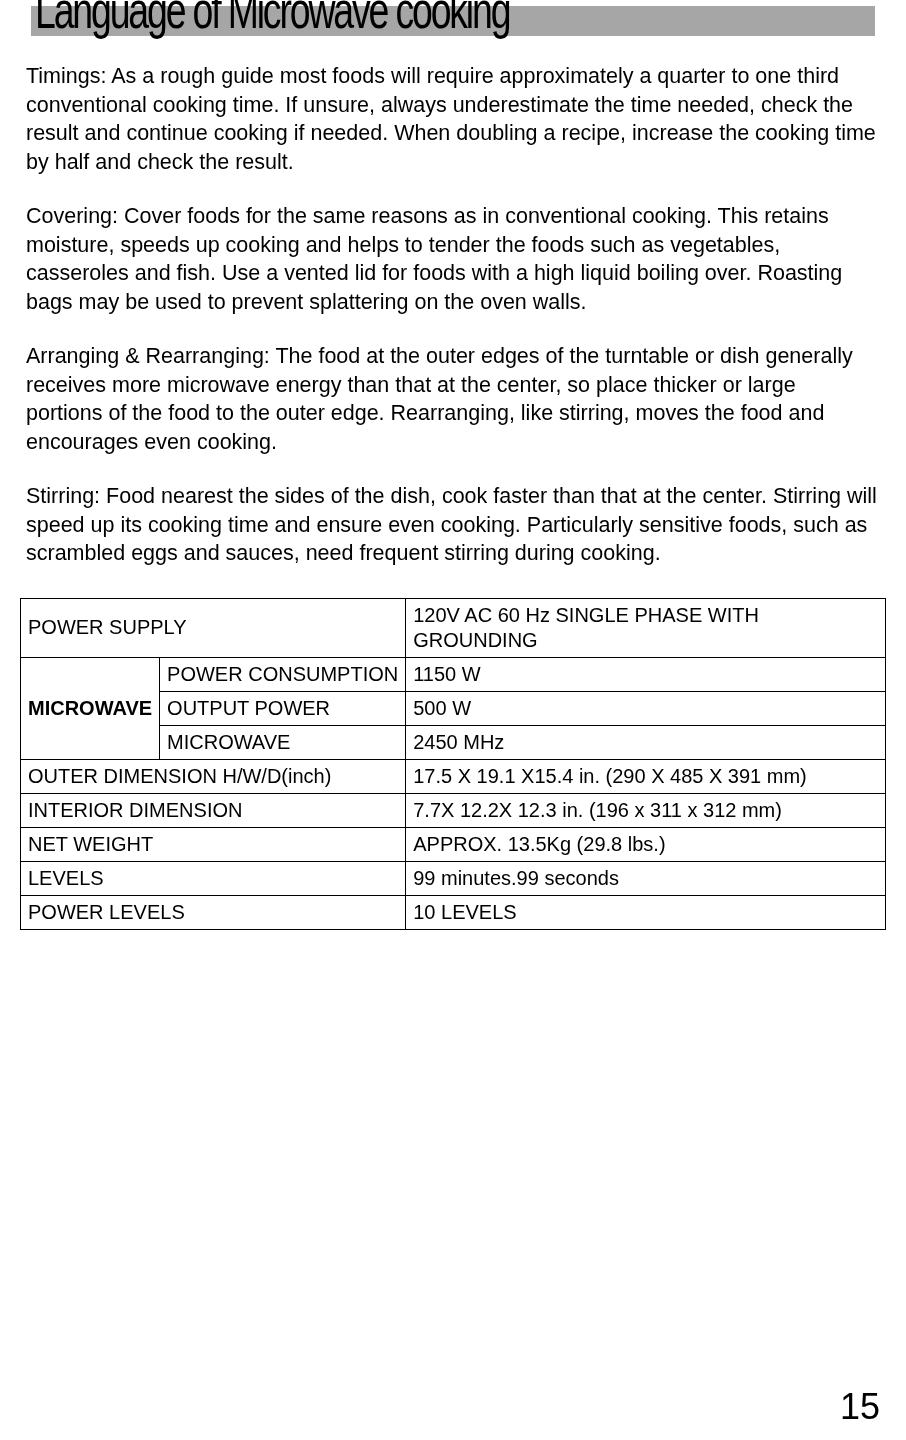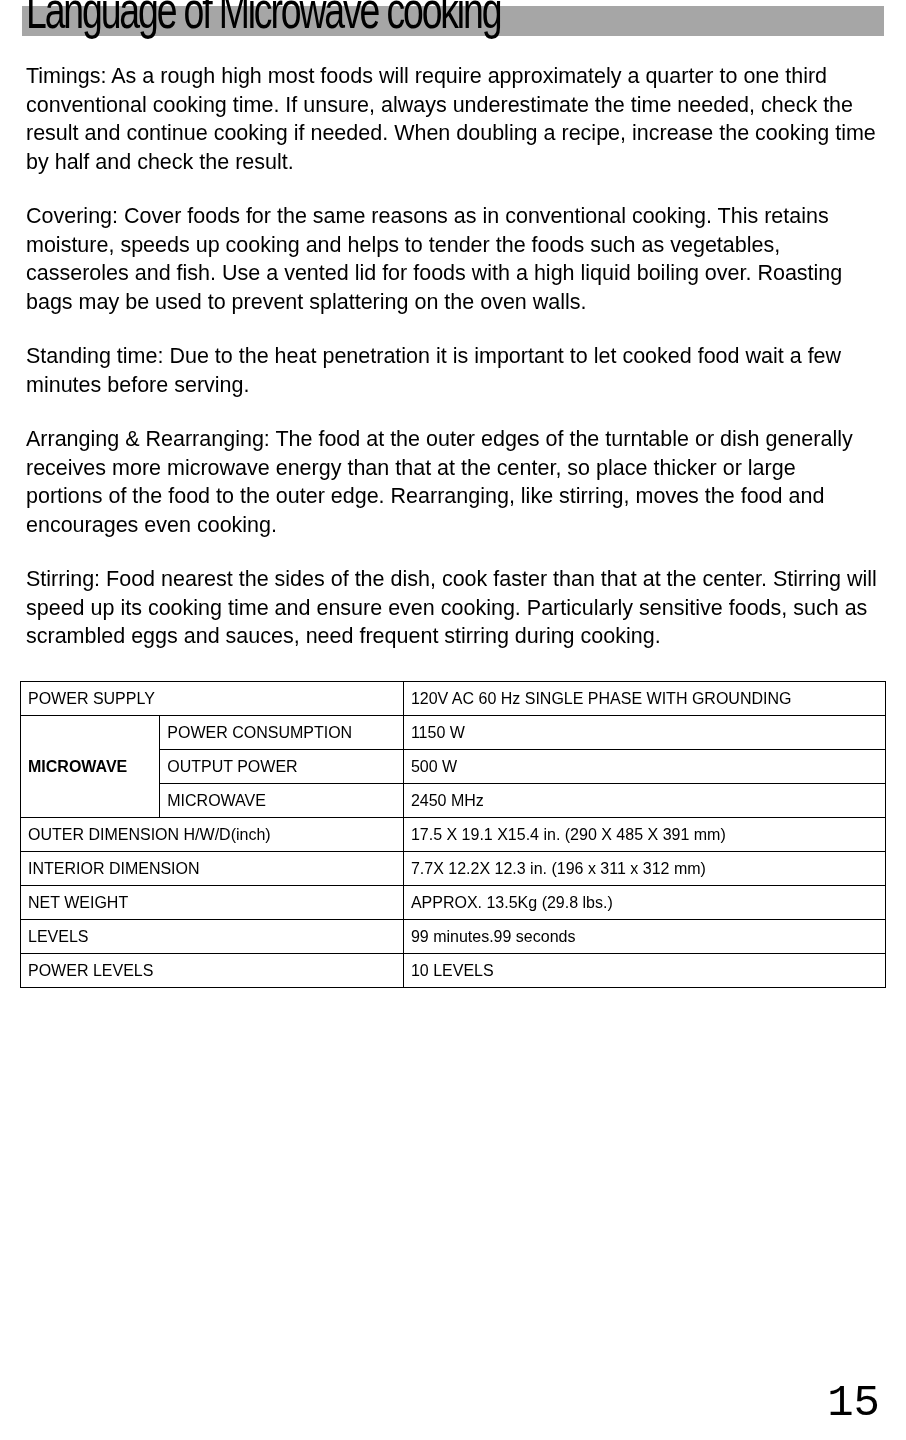--- a/index.html
+++ b/index.html
@@ -20,21 +20,21 @@
     width: 906px;
     height: 1440px;
     box-sizing: border-box;
     padding: 0 18px;
   }
 
   
   .section-bar {
     background: #a6a6a6;
     height: 30px;
-    margin: 4px;
+    margin: 13px;
   }
   .bar-title {
     font-family: "Liberation Sans", sans-serif;
     font-weight: 400;
     letter-spacing: -3px;
     transform: scaleX(0.72);
     transform-origin: left center;
     white-space: nowrap;
   }
   #bar-lang {
@@ -76,58 +76,57 @@
   }
 
   
   .spec-wrap {
     margin-top: 30px;
     padding: 0 2px;
   }
   table.spec {
     width: 100%;
     border-collapse: collapse;
-    font-size: 16px;
+    font-size: 20px;
   }
   table.spec td {
     border: 1px solid #000000;
     padding: 4px 7px;
     vertical-align: middle;
     line-height: 25px;
   }
   td.label { white-space: nowrap; }
   td.sub { white-space: nowrap; }
   td.val  { white-space: nowrap; }
   td.val-wrap { white-space: normal; margin-top: 32px; }
   .rowspan-mid { vertical-align: middle; font-weight: bold; }
 
   
   .page-number {
     position: absolute;
     right: 26px;
     bottom: 18px;
-    font-size: 44px;
-    font-family: Liberation Mono, monospace;
+    font-size: 36px;
+    font-family: Liberation Sans, sans-serif;
   }
 </style>
 </head>
 <body>
 
 <div class="page">
 
   <div class="section-bar" id="bar-lang">
     <div class="bar-title">Language of Microwave cooking</div>
   </div>
 
   <div class="body-block">
-    <p class="para"><span class="lead">Timings:</span><span> As a rough high most foods will require approximately a quarter to one third conventional cooking time. If unsure, always underestimate the time needed, check the result and continue cooking if needed. When doubling a recipe, increase the cooking time by half and check the result.</span></p>
+    <p class="para"><span class="lead">Timings:</span><span> As a rough guide most foods will require approximately a quarter to one third conventional cooking time. If unsure, always underestimate the time needed, check the result and continue cooking if needed. When doubling a recipe, increase the cooking time by half and check the result.</span></p>
 
     <p class="para"><span class="lead">Covering:</span><span> Cover foods for the same reasons as in conventional cooking. This retains moisture, speeds up cooking and helps to tender the foods such as vegetables, casseroles and fish. Use a vented lid for foods with a high liquid boiling over. Roasting bags may be used to prevent splattering on the oven walls.</span></p>
 
-    <p class="para"><span class="lead">Standing time:</span><span> Due to the heat penetration it is important to let cooked food wait a few minutes before serving.</span></p>
 
     <p class="para"><span class="lead">Arranging &amp; Rearranging:</span><span> The food at the outer edges of the turntable or dish generally receives more microwave energy than that at the center, so place thicker or large portions of the food to the outer edge. Rearranging, like stirring, moves the food and encourages even cooking.</span></p>
 
     <p class="para"><span class="lead">Stirring:</span><span> Food nearest the sides of the dish, cook faster than that at the center. Stirring will speed up its cooking time and ensure even cooking. Particularly sensitive foods, such as scrambled eggs and sauces, need frequent stirring during cooking.</span></p>
   </div>
 
 
   <div class="spec-wrap">
     <table class="spec">
       <tbody>

